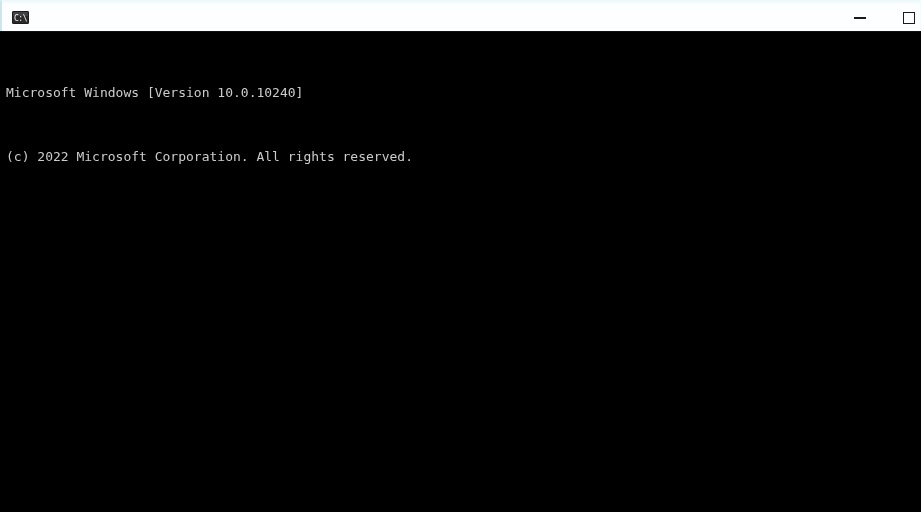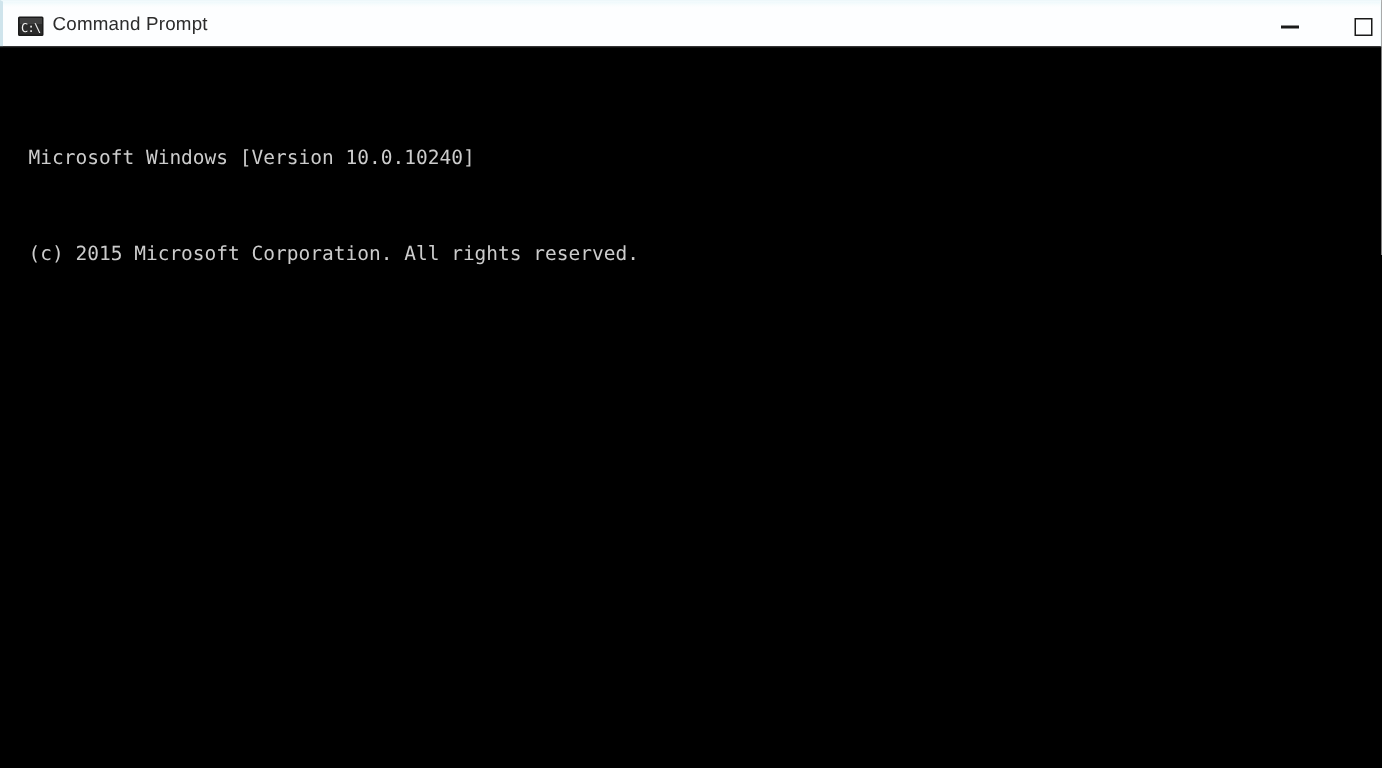--- a/index.html
+++ b/index.html
@@ -137,21 +137,21 @@
     left: 0; top: 0;
     width: 100%;
     height: 1px;
     background: #101010;
   }
 
   #console-text {
     position: absolute;
     left: 2px;
     top: 2px;
-    margin: 17px;
+    margin: 4px;
     font-family: "DejaVu Sans Mono", "Liberation Mono", monospace;
     font-size: 13px;
     line-height: 16px;
     color: #cccccc;
     white-space: pre;
     letter-spacing: 0px;
   }
   .cline {
     display: block;
     height: 16px;
@@ -179,38 +179,37 @@
 
 <div id="window">
 
   <div id="titlebar">
 
     <div id="app-icon">
       <div class="sheen"></div>
       <div class="glyph">C:\</div>
     </div>
 
-    <div id="window-title">Command Prompt</div>
 
     <div class="winbtn" id="btn-minimize" title="Minimize">
       <span class="sym-min"></span>
     </div>
 
     <div class="winbtn" id="btn-maximize" title="Maximize">
       <span class="sym-max"></span>
     </div>
 
   </div>
 
   <div id="console">
     <div id="console-text">
 
       <span class="cline">Microsoft Windows [Version 10.0.10240]</span>
 
-      <span class="cline">(c) 2015 Microsoft Corporation. All rights reserved.</span>
+      <span class="cline">(c) 2022 Microsoft Corporation. All rights reserved.</span>
 
       <span class="cline blank">&nbsp;</span>
 
 
     </div>
   </div>
 
 </div>
 
 </body></html>

